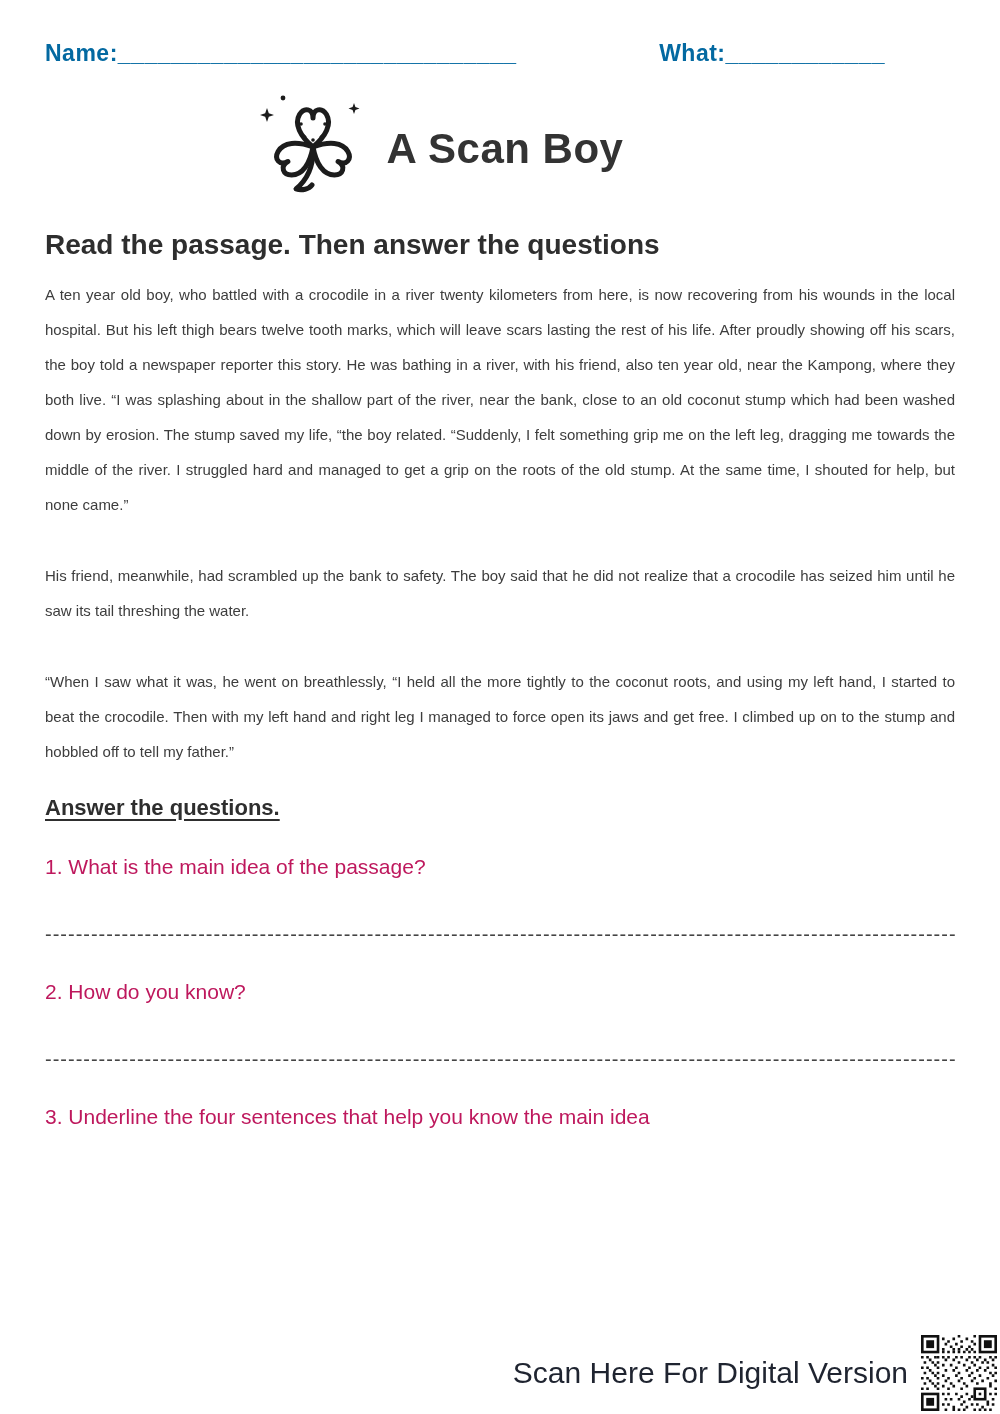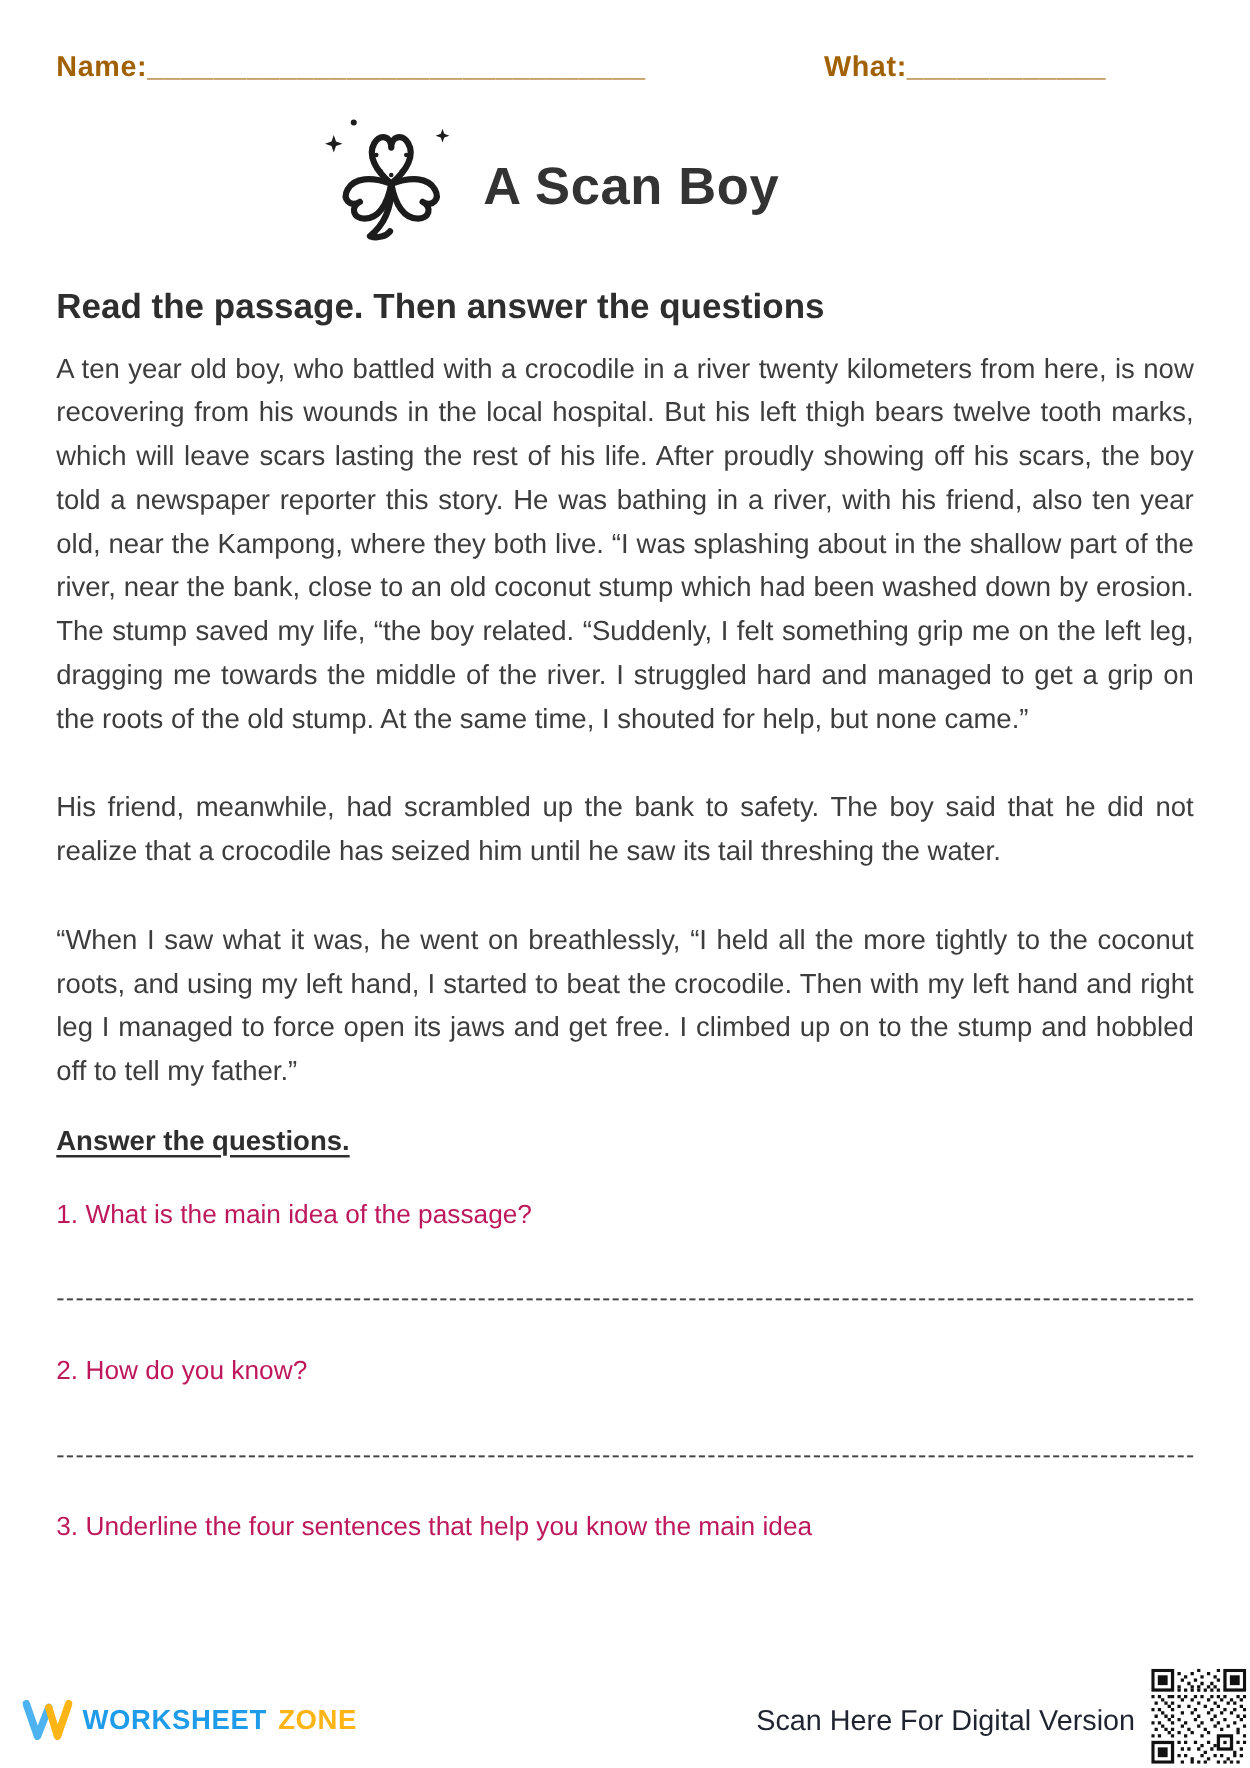--- a/index.html
+++ b/index.html
@@ -11,41 +11,41 @@
     position: relative;
     overflow: hidden;
   }
   .page {
     position: absolute; inset: 0;
     padding: 40px 45px 0 45px;
   }
   .topline {
     display: flex; justify-content: space-between;
     padding-right: 70px;
-    font-size: 23px; font-weight: bold; color: #a16207;
+    font-size: 23px; font-weight: bold; color: #0369a1;
     letter-spacing: 0.5px;
   }
   .title-row {
     position: relative; left: -62px;
     margin-top: 18px;
     display: flex; align-items: center; justify-content: center;
     gap: 14px; height: 128px;
   }
   .title-row h1 {
     font-size: 42px; font-weight: bold; color: #333333;
     letter-spacing: 0.5px;
   }
   .clover { width: 120px; height: 120px; display: inline-block; }
   h2.instructions {
     margin-top: 16px;
     font-size: 28px; font-weight: bold; color: #2e2e2e;
   }
   p.passage {
     margin-top: 16px;
-    font-size: 22px; line-height: 35px;
+    font-size: 15px; line-height: 35px;
     text-align: justify; color: #3d3d3d;
   }
   p.passage + p.passage { margin-top: 36px; }
   h3.answer-heading {
     margin-top: 26px;
     font-size: 22px; font-weight: bold; color: #2e2e2e;
     text-decoration: underline;
     text-underline-offset: 4px;
   }
   p.question {
@@ -65,21 +65,21 @@
   .brand {
     position: absolute; left: 18px; bottom: 22px;
     display: flex; align-items: center; gap: 8px;
   }
   .brand .logo { width: 40px; height: 32px; display: inline-block; }
   .brand-text { font-size: 22px; font-weight: bold; letter-spacing: 0.5px; }
   .brand-blue  { color: #1e9be9; }
   .brand-orange{ color: #fdb515; margin-left: 1px; }
   .scan {
     position: absolute; right: 92px; bottom: 24px;
-    font-size: 23px; color: #1f2430;
+    font-size: 30px; color: #1f2430;
   }
   .qr {
     position: absolute; right: 3px; bottom: 3px;
     width: 76px; height: 76px; background: #ffffff;
   }
   .qr svg { width: 100%; height: 100%; display: block; }
 </style>
 </head>
 <body>
 
@@ -124,30 +124,20 @@
 
   <p class="question">1. What is the main idea of the passage?</p>
   <div class="answer-line">------------------------------------------------------------------------------------------------------------------------------------</div>
 
   <p class="question">2. How do you know?</p>
   <div class="answer-line">------------------------------------------------------------------------------------------------------------------------------------</div>
 
   <p class="question">3. Underline the four sentences that help you know the main idea</p>
 
   <div class="footer">
-    <div class="brand">
-      <span class="logo">
-        <svg viewBox="0 0 40 32" fill="none" stroke-linecap="round" stroke-linejoin="round">
-          <path d="M3 3 L12 29 L21 6" stroke="#4db3f0" stroke-width="6"></path>
-          <path d="M21 6 L28 29 L37 3" stroke="#fdb515" stroke-width="6"></path>
-        </svg>
-      </span>
-      <span class="brand-text brand-blue">WORKSHEET</span>
-        <span class="brand-text brand-orange">ZONE</span>
-    </div>
     <div class="scan">Scan Here For Digital Version</div>
     <div class="qr">
       <svg viewBox="0 0 29 29">
         <rect width="29" height="29" fill="#ffffff"></rect>
         <g fill="#111111">
           <rect x="0" y="0" width="7" height="7"></rect>
             <rect x="1" y="1" width="5" height="5" fill="#ffffff"></rect>
             <rect x="2" y="2" width="3" height="3"></rect>
           <rect x="22" y="0" width="7" height="7"></rect>
             <rect x="23" y="1" width="5" height="5" fill="#ffffff"></rect>

